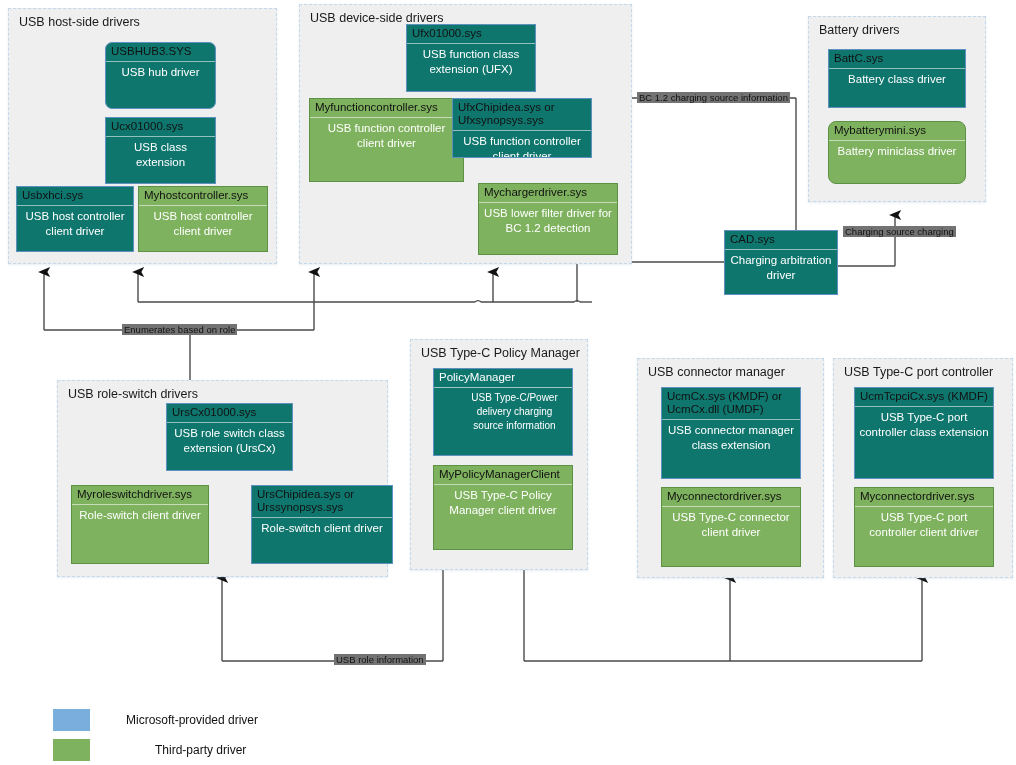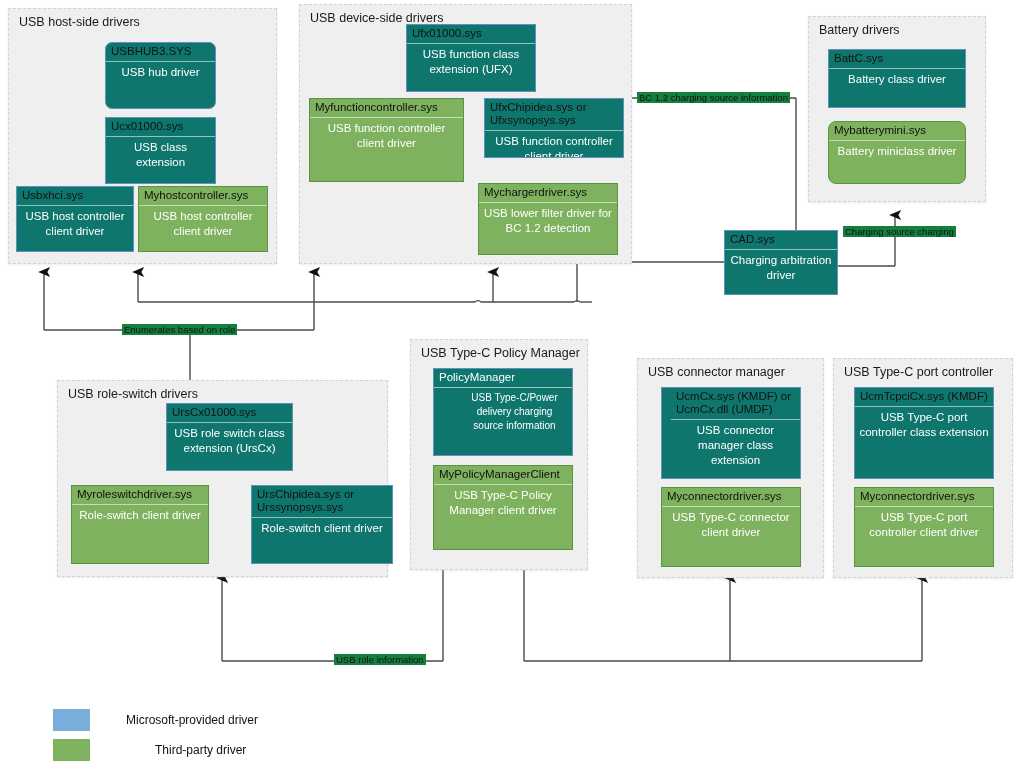--- a/index.html
+++ b/index.html
@@ -54,21 +54,21 @@
     line-height:15px;
     color:#ffffff;
     text-align:center;
   }
   .box .bbody.small{font-size:10px;line-height:14px;margin-left:23px;}
 
   .wire-label{
     position:absolute;
     font-size:9.5px;
     color:#111;
-    background:#15803d;
+    background:#737373;
     padding:0 2px;
     white-space:nowrap;
     line-height:11px;
   }
 
   .legend{position:absolute;left:0;top:0;}
   .legend-swatch{
     position:absolute;width:37px;height:22px;box-sizing:border-box;
   }
   .legend-swatch.blue{background:#7aaedd;border:1px solid #7aaedd;}
@@ -154,21 +154,21 @@
   <div class="box" style="left:406px;top:24px;width:130px;height:68px;">
     <span class="btitle">Ufx01000.sys</span>
     <span class="bbody">USB function class extension (UFX)</span>
   </div>
 
   <div class="box green" style="left:309px;top:98px;width:155px;height:84px;">
     <span class="btitle">Myfunctioncontroller.sys</span>
     <span class="bbody">USB function controller client driver</span>
   </div>
 
-  <div class="box" style="left:484px;top:98px;width:140px;height:60px;">
+  <div class="box" style="left:452px;top:98px;width:140px;height:60px;">
     <span class="btitle">UfxChipidea.sys or Ufxsynopsys.sys</span>
     <span class="bbody">USB function controller client driver</span>
   </div>
 
   <div class="box green" style="left:478px;top:183px;width:140px;height:72px;">
     <span class="btitle">Mychargerdriver.sys</span>
     <span class="bbody">USB lower filter driver for BC 1.2 detection</span>
   </div>
 
   <div class="group" style="left:808px;top:16px;width:178px;height:186px;">
@@ -220,21 +220,21 @@
 
   <div class="box green" style="left:433px;top:465px;width:140px;height:85px;">
     <span class="btitle">MyPolicyManagerClient</span>
     <span class="bbody">USB Type-C Policy Manager client driver</span>
   </div>
 
   <div class="group" style="left:637px;top:358px;width:187px;height:220px;">
     <span class="group-title">USB connector manager</span>
   </div>
 
-  <div class="box" style="left:661px;top:387px;width:140px;height:92px;padding-left:9px;">
+  <div class="box" style="left:661px;top:387px;width:140px;height:92px;">
     <span class="btitle">UcmCx.sys (KMDF) or UcmCx.dll (UMDF)</span>
     <span class="bbody">USB connector manager class extension</span>
   </div>
 
   <div class="box green" style="left:661px;top:487px;width:140px;height:80px;">
     <span class="btitle">Myconnectordriver.sys</span>
     <span class="bbody">USB Type-C connector client driver</span>
   </div>
 
   <div class="group" style="left:833px;top:358px;width:180px;height:220px;">

